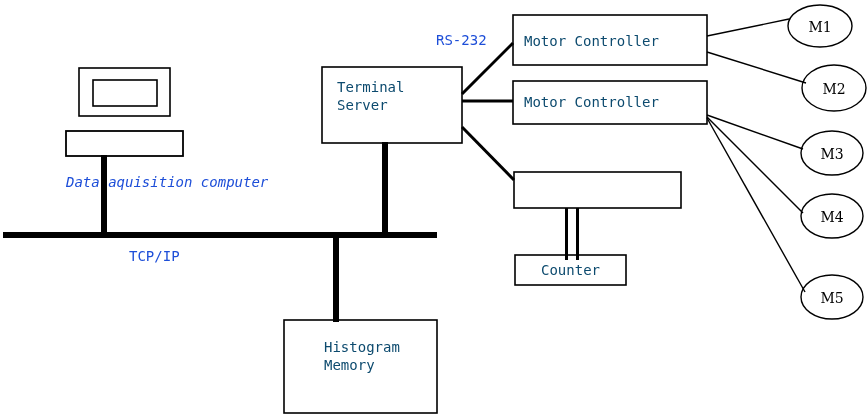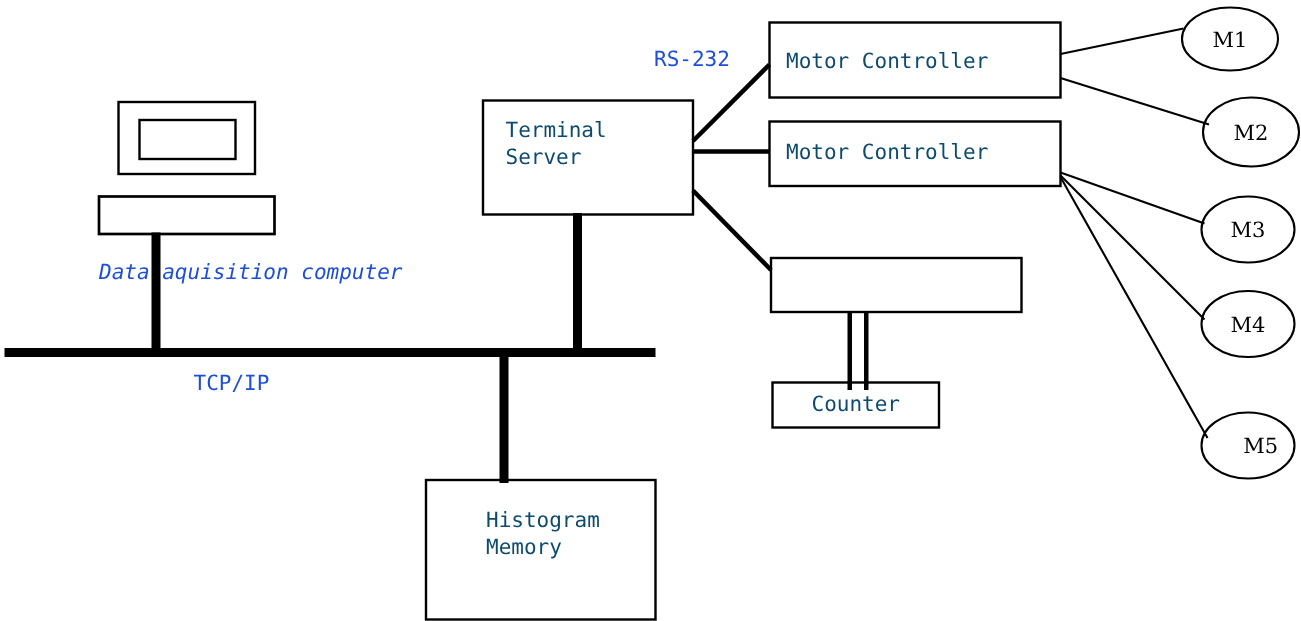--- a/index.html
+++ b/index.html
@@ -111,15 +111,15 @@
 
   <div class="free-label" style="left:66px; top:173px;font-style:italic;">Data aquisition computer</div>
 
   <div class="free-label" style="left:129px; top:247px;">TCP/IP</div>
   <div class="free-label" style="left:436px; top:31px;">RS-232</div>
 
   <div class="motor-label" style="left:800px; top:19px; width:40px;">M1</div>
   <div class="motor-label" style="left:814px; top:81px; width:40px;">M2</div>
   <div class="motor-label" style="left:812px; top:146px; width:40px;">M3</div>
   <div class="motor-label" style="left:812px; top:209px; width:40px;">M4</div>
-  <div class="motor-label" style="left:812px; top:290px; width:40px;text-align:right;">M5</div>
+  <div class="motor-label" style="left:812px; top:290px; width:40px;">M5</div>
 
 </div>
 
 </body></html>

